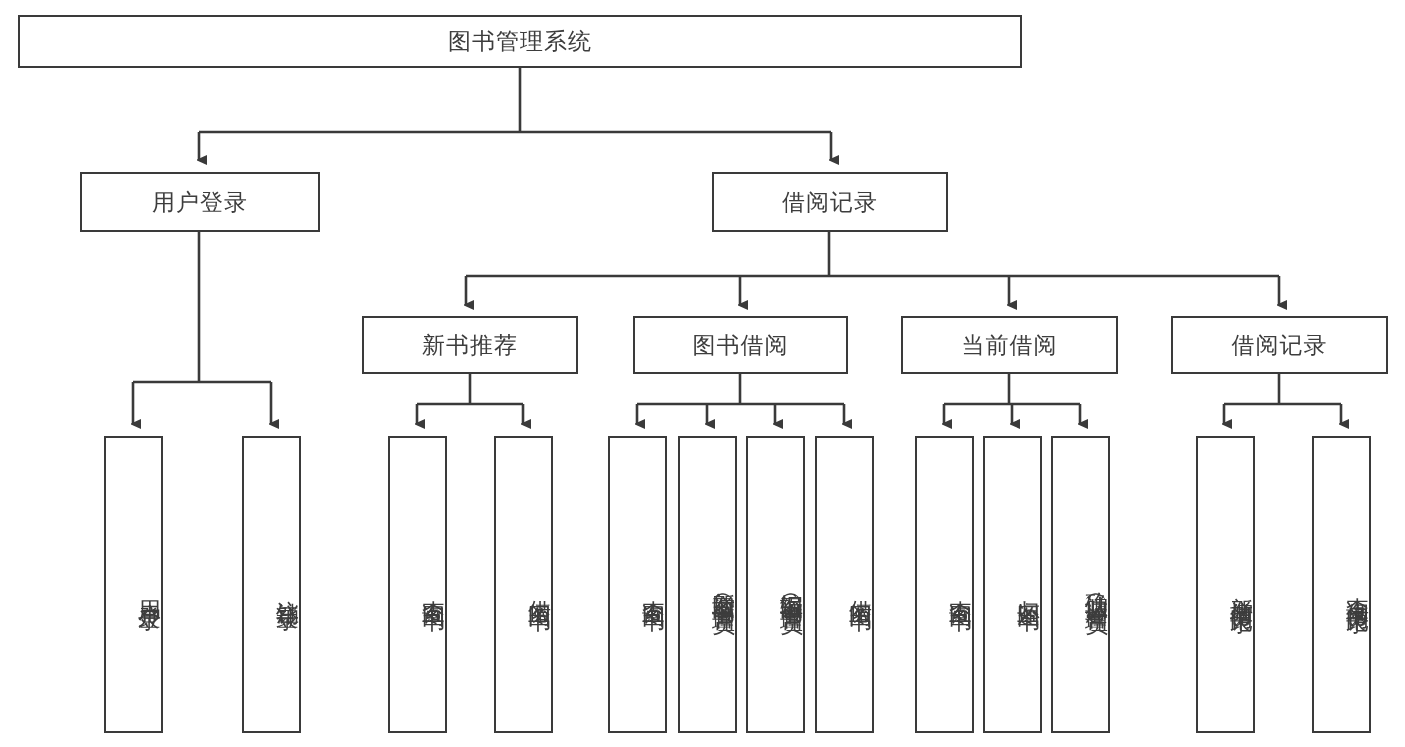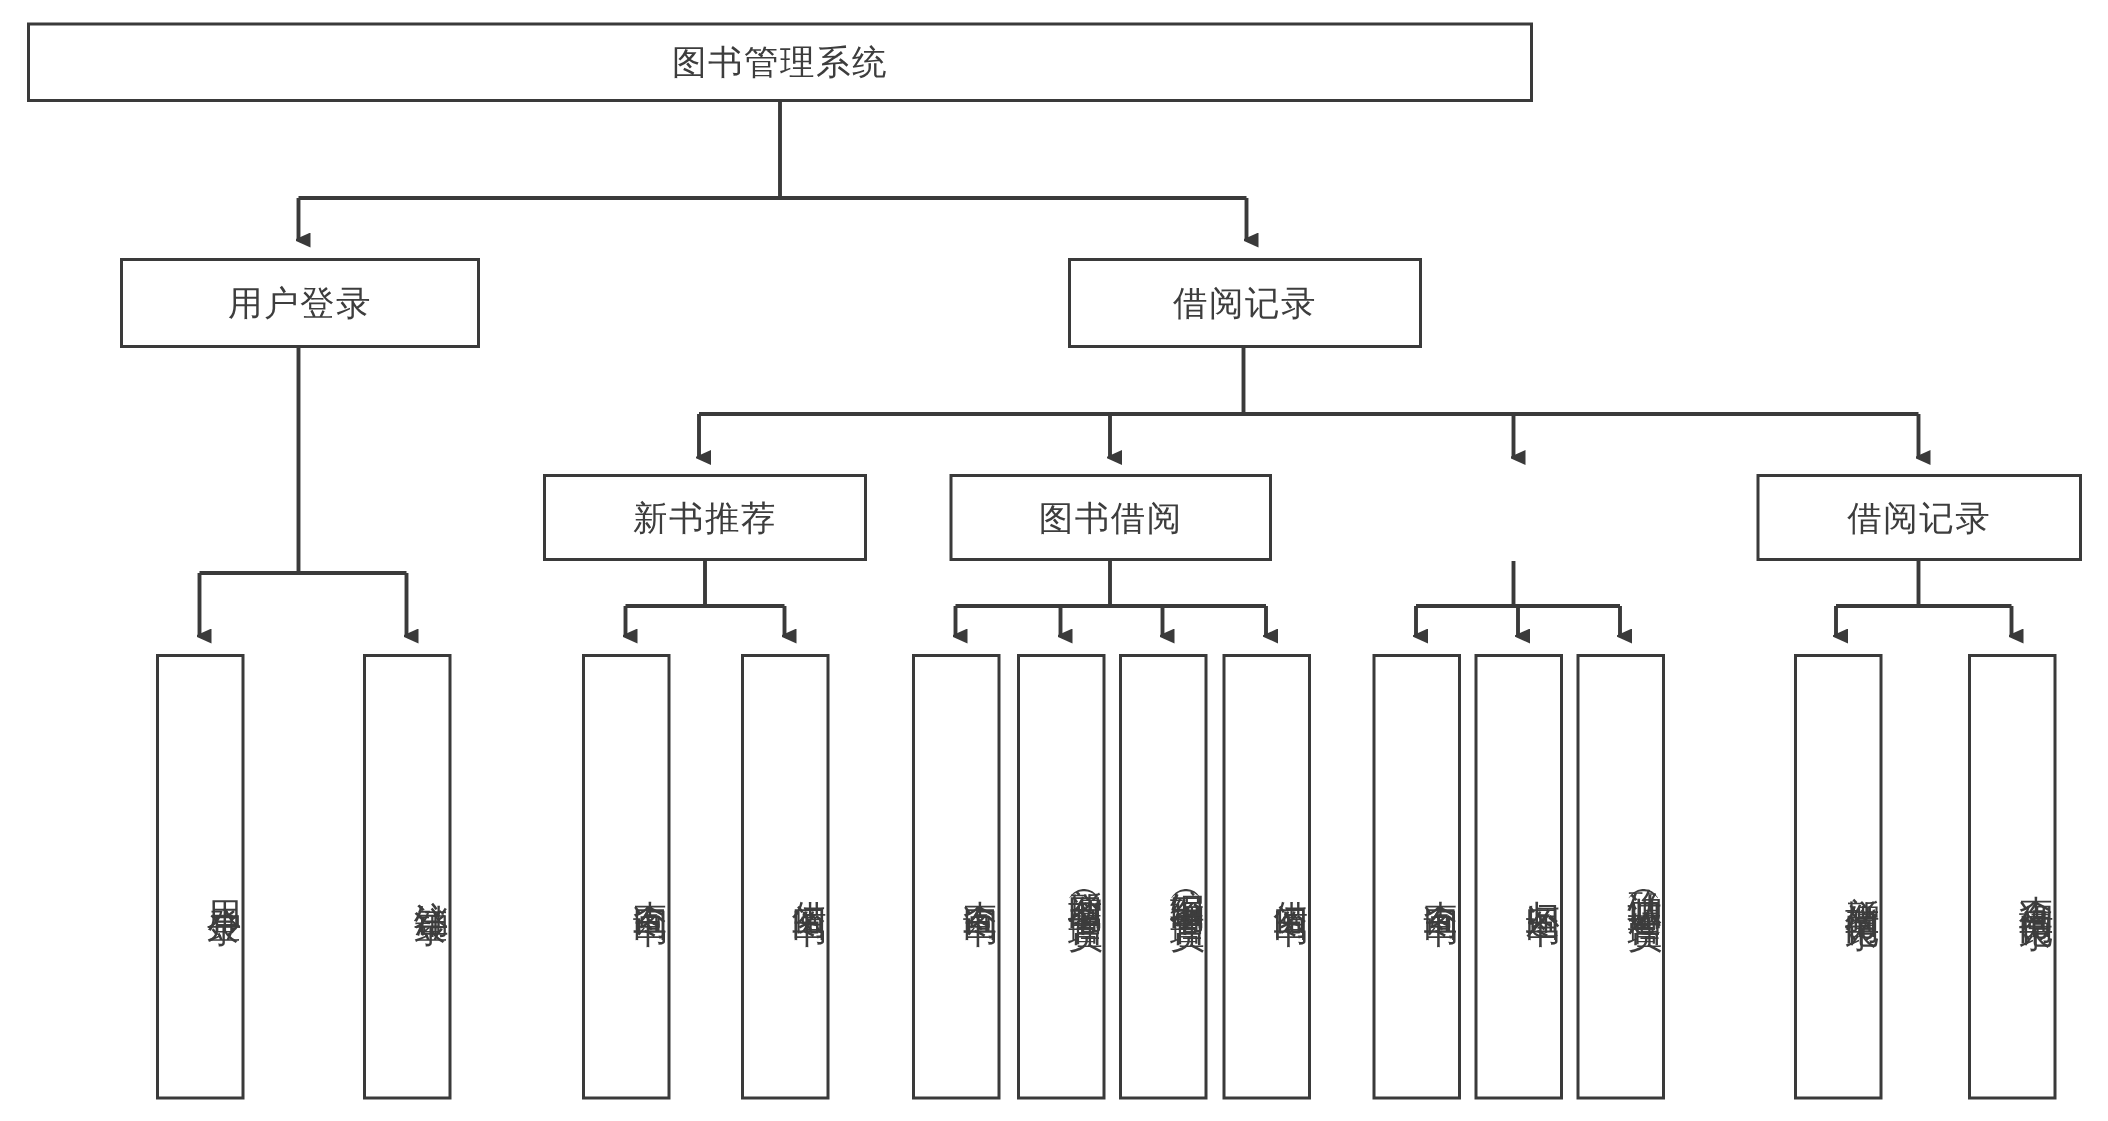--- a/index.html
+++ b/index.html
@@ -115,20 +115,23 @@
   <div class="node h" style="left:712px;top:172px;width:236px;height:60px;">
     <span>借阅记录</span>
   </div>
 
   <div class="node h" style="left:633px;top:316px;width:215px;height:58px;">
     <span>图书借阅</span>
   </div>
   <div class="node h" style="left:362px;top:316px;width:216px;height:58px;">
     <span>新书推荐</span>
   </div>
+  <div class="node h" style="left:901px;top:316px;width:217px;height:58px;">
+    <span>当前借阅</span>
+  </div>
   <div class="node h" style="left:1171px;top:316px;width:217px;height:58px;align-items:center;">
     <span>借阅记录</span>
   </div>
 
   <div class="node v" style="left:104px;top:436px;width:59px;height:297px;">
     <span>用户登录</span>
   </div>
   <div class="node v" style="left:242px;top:436px;width:59px;height:297px;">
     <span>注销登录</span>
   </div>

